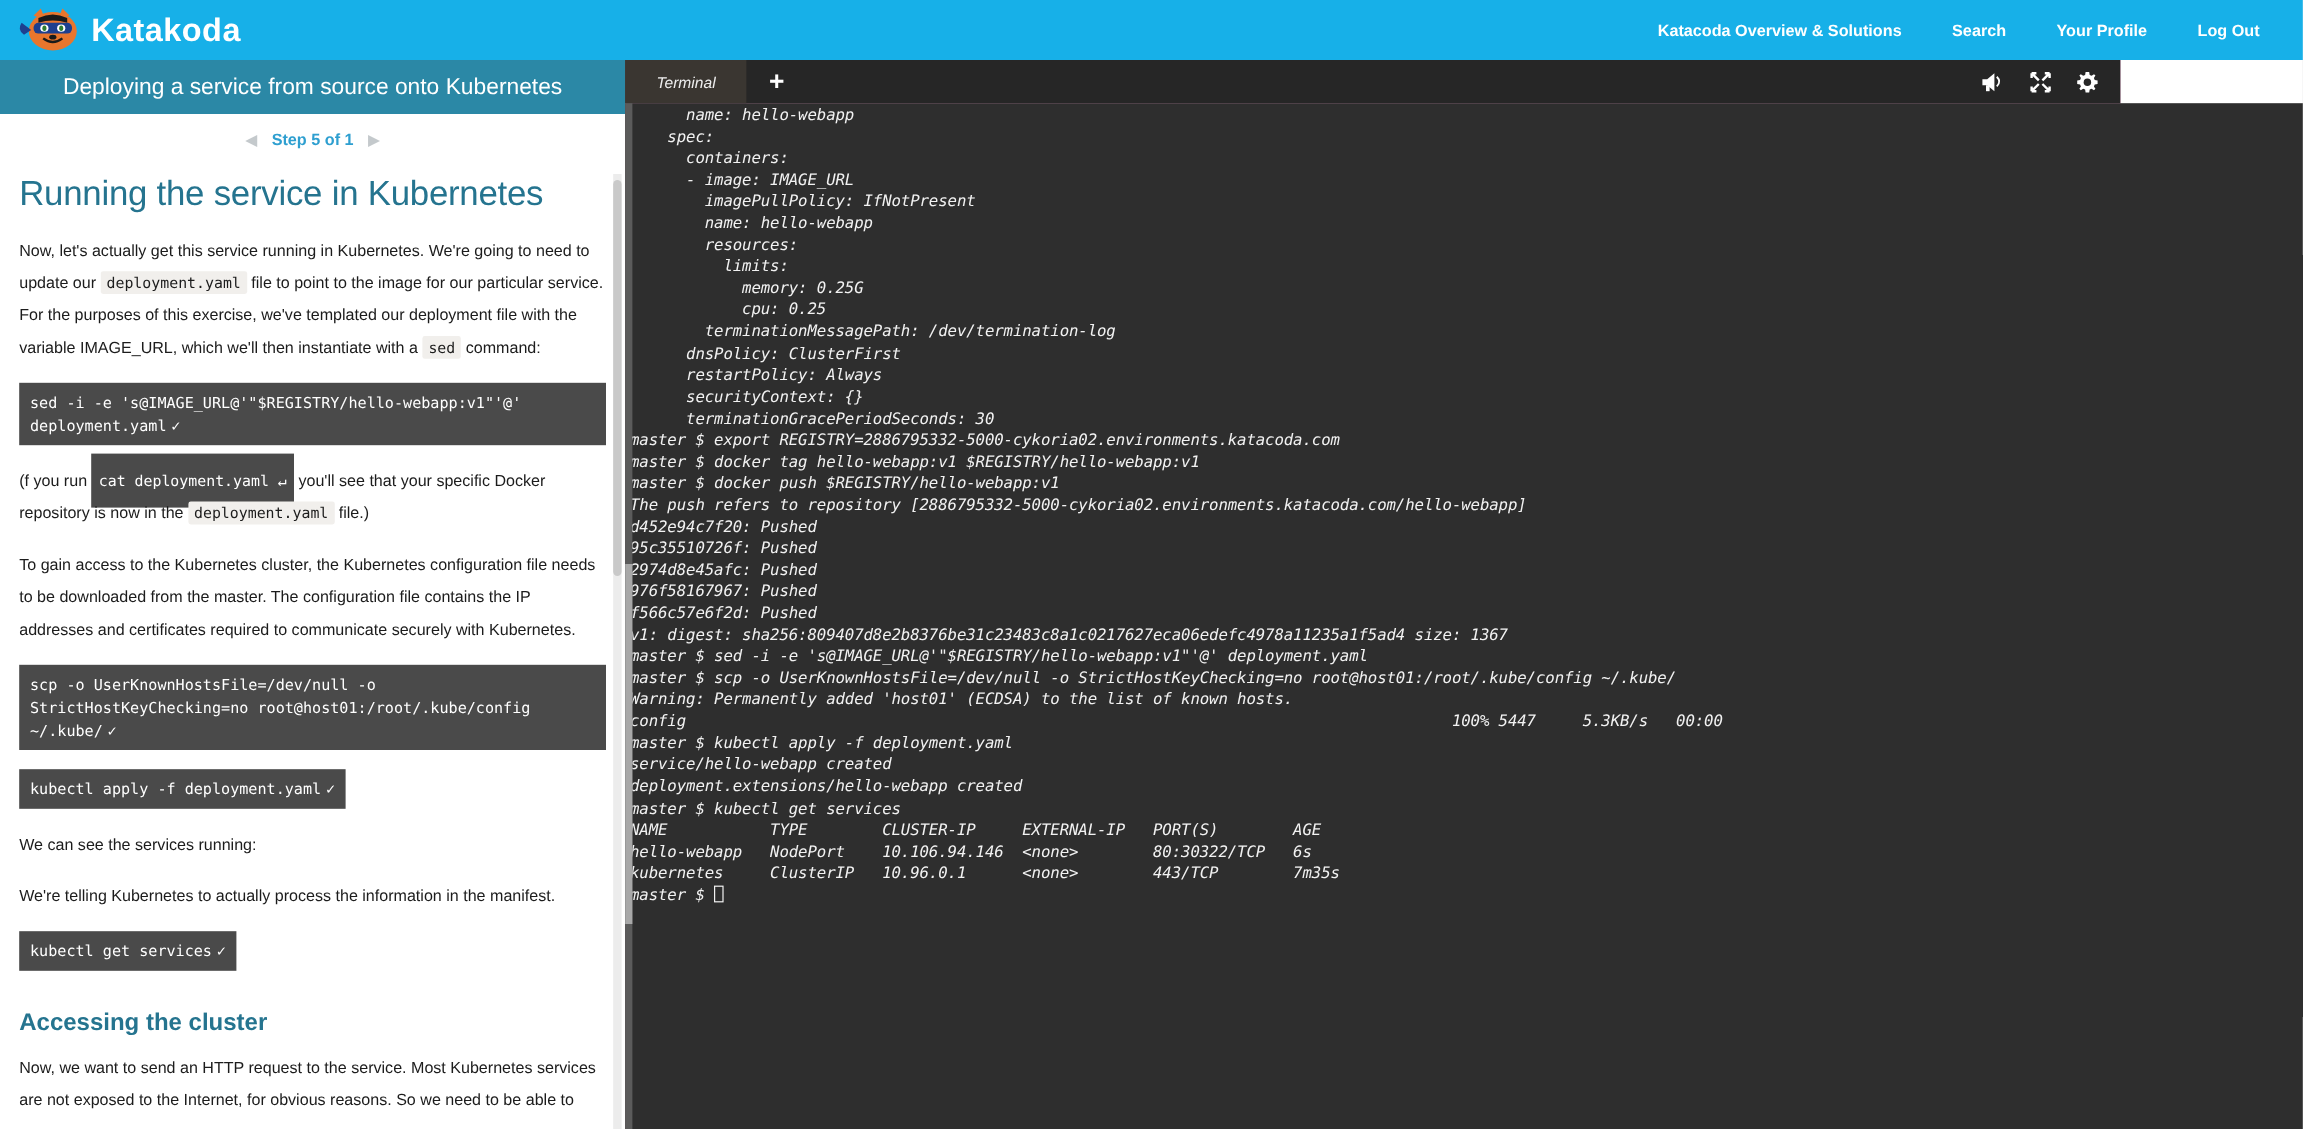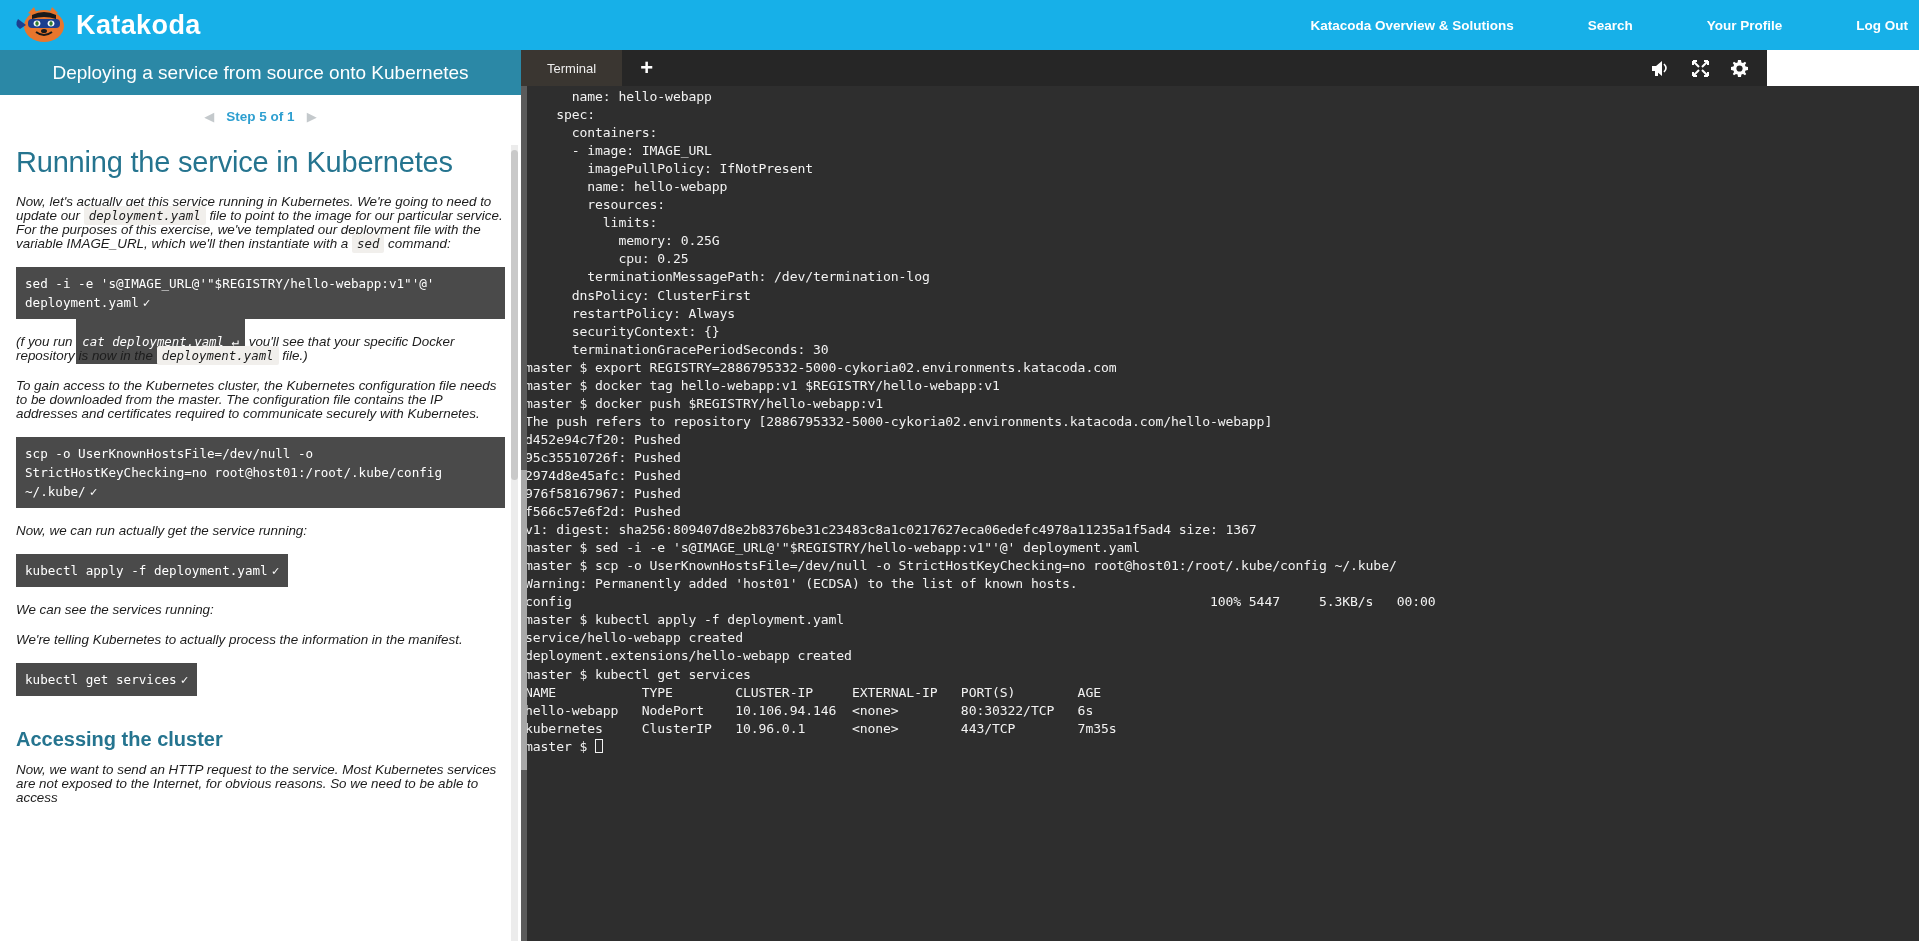--- a/index.html
+++ b/index.html
@@ -17,21 +17,21 @@
     width: 1919px; height: 50px;
     background: #17b0e8;
     display: flex; align-items: center;
   }
   .brand { display: flex; align-items: center; padding-left: 14px; }
   .brand-mark { width: 56px; height: 40px; position: relative; }
   .brand-text {
     color: #ffffff; font-size: 27px; font-weight: bold;
     letter-spacing: .4px; margin-left: 6px;
   }
-  .nav { margin-left: auto; display: flex; align-items: center; padding-right: 11px; gap: 32px; }
+  .nav { margin-left: auto; display: flex; align-items: center; padding-right: 36px; }
   .nav a {
     color: #ffffff; font-size: 13.5px; text-decoration: none;
     margin-left: 42px; white-space: nowrap; font-weight: bold;
   }
 
   
   .left-col {
     position: absolute; top: 50px; left: 0;
     width: 521px; height: 741px;
     background: #ffffff;
@@ -55,23 +55,22 @@
 
   h1.section {
     color: #25748f; font-size: 29px; font-weight: normal;
     margin: 16px 0 16px 0; letter-spacing: -.2px;
   }
   h2.section {
     color: #25748f; font-size: 20px; font-weight: bold;
     margin: 16px 0 12px 0;
   }
   p.body {
-    font-size: 13.4px; line-height: 14px; color: #1c1c1c;
+    font-size: 13.4px; line-height: 27px; color: #1c1c1c;
     margin: 0 0 16px 0;
-    font-style: italic;
   }
   code.lite {
     font-family: "DejaVu Sans Mono", monospace;
     background: #f1efec; color: #1c1c1c;
     font-size: 12.4px; padding: 2px 5px; border-radius: 2px;
   }
   .cmd-block {
     background: #4a4a4a; color: #ffffff;
     font-family: "DejaVu Sans Mono", monospace;
     font-size: 12.6px; line-height: 19px;
@@ -91,21 +90,21 @@
     width: 7px; height: 330px; background: #c9c9c9; border-radius: 4px;
   }
   .left-scrolltrack {
     position: absolute; top: 95px; right: 3px;
     width: 7px; height: 840px; background: #ececec;
   }
 
   
   .right-col {
     position: absolute; top: 50px; left: 521px;
-    width: 1246px; height: 891px; background: #f9a8d4;
+    width: 1246px; height: 891px; background: #f9a8d4; font-style: italic;
   }
   .term-tabbar {
     height: 36px; background: #262626;
     display: flex; align-items: stretch; position: relative;
   }
   .term-tab {
     background: #3a3631; color: #eeeeee;
     font-size: 13px; display: flex; align-items: center;
     padding: 0 26px; cursor: pointer;
   }
@@ -201,21 +200,20 @@
     <p class="body">
       <span>(f you run </span><span class="cmd-inline"><span>cat deployment.yaml</span> <span>↵</span></span><span> you'll see that your specific Docker repository is now in the </span><code class="lite">deployment.yaml</code><span> file.)</span>
     </p>
 
     <p class="body">To gain access to the Kubernetes cluster, the Kubernetes configuration file needs to be downloaded from the master. The configuration file contains the IP addresses and certificates required to communicate securely with Kubernetes.</p>
 
     <div class="cmd-block">
       <span>scp -o UserKnownHostsFile=/dev/null -o StrictHostKeyChecking=no root@host01:/root/.kube/config ~/.kube/</span><span class="tick">✓</span>
     </div>
 
-    <p class="body">Now, we can run actually get the service running:</p>
 
     <div class="cmd-block" style="display:inline-block;">
       <span>kubectl apply -f deployment.yaml</span><span class="tick">✓</span>
     </div>
 
     <p class="body">We can see the services running:</p>
 
     <p class="body">We're telling Kubernetes to actually process the information in the manifest.</p>
 
     <div class="cmd-block" style="display:inline-block;">

